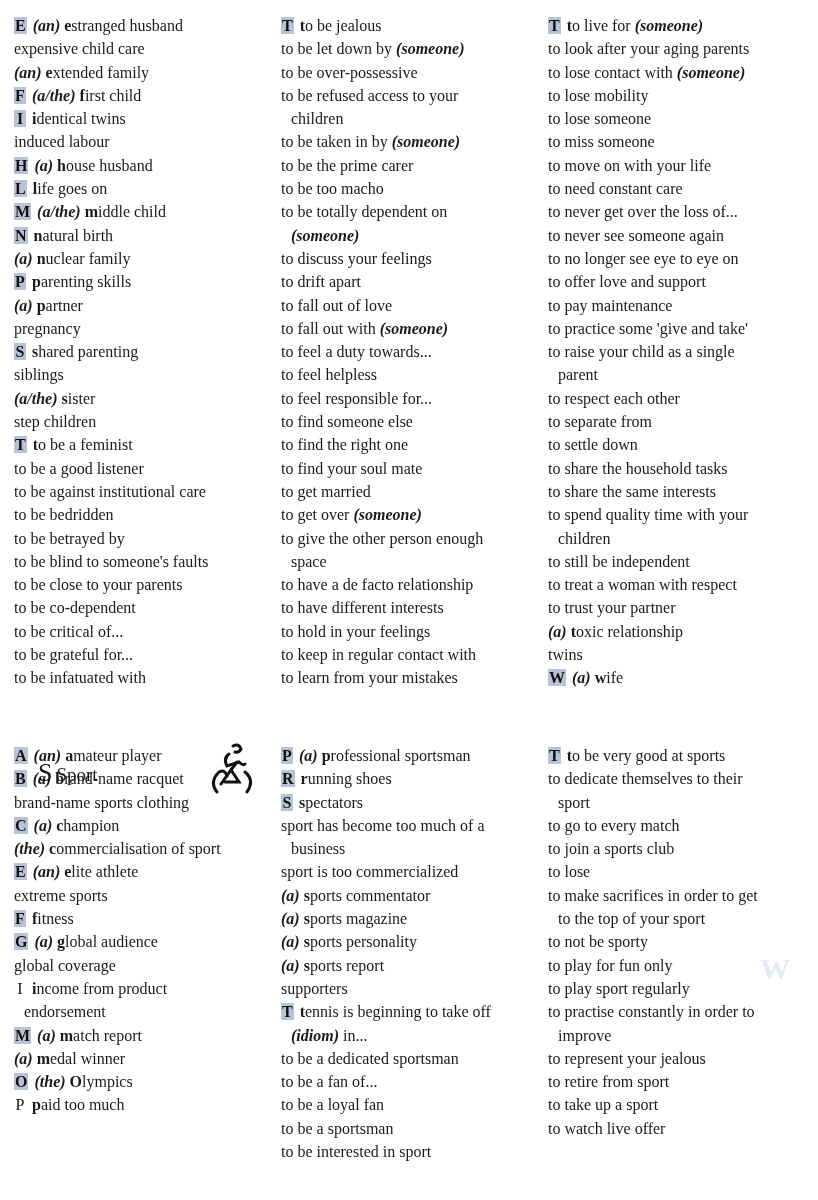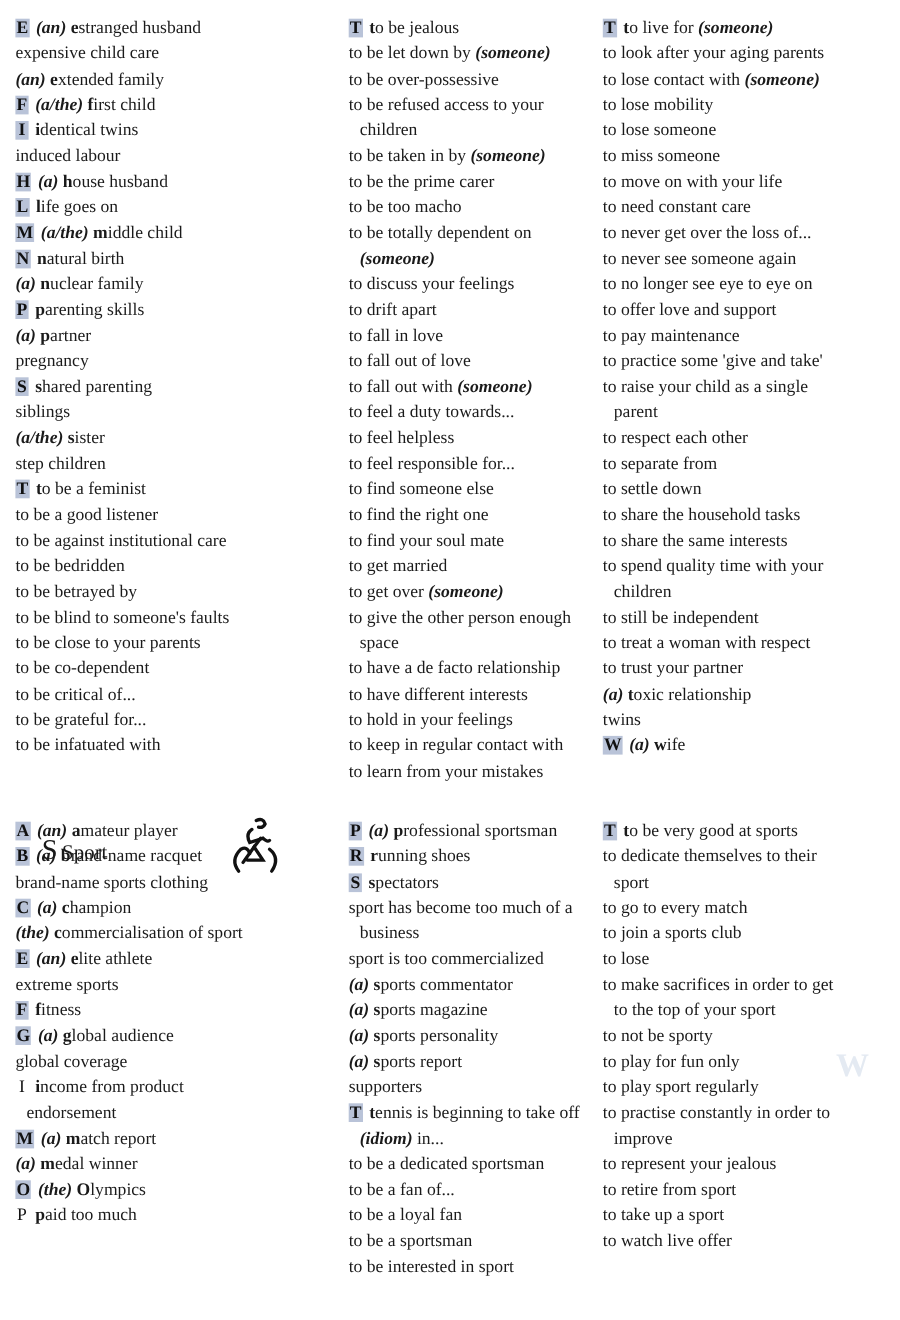--- a/index.html
+++ b/index.html
@@ -1,20 +1,20 @@
 <!DOCTYPE html>
 <html><head>
 <meta charset="utf-8">
 <style>
   html, body { margin:0; padding:0; background:#ffffff; }
   body { width:818px; height:1200px; position:relative; overflow:hidden;
          font-family:"Liberation Serif","DejaVu Serif",serif; color:#1a1a1a; }
   .col { position:absolute; top:14px; }
   .c1 { left:14px; width:256px; }
-  .c2 { left:281px; width:256px;margin-left:36px; }
+  .c2 { left:281px; width:256px; }
   .c3 { left:548px; width:262px; }
   .sec2 .col { top:744px; }
   .entry { font-size:16px; line-height:23.3px; white-space:nowrap; }
   .entry .cont { display:block; padding-left:10px; }
   .tab { display:inline-block; font-weight:bold; background:#b9c3d8; color:#111;
          padding:0 1px; margin-right:6px; line-height:17px; min-width:10px; text-align:center; }
   .tab.plain { background:transparent; font-weight:normal; }
   .art { font-style:italic;font-weight:bold; }
   .b { font-weight:bold; }
   .heading { position:absolute; left:14px; top:758px; font-size:24px; font-weight:normal;margin-left:24px; }
@@ -62,21 +62,20 @@
       <div class="entry"><span class="tab">T</span><span><span class="b">t</span>o be jealous</span></div>
       <div class="entry"><span>to be let down by</span><span class="art"> (someone)</span></div>
       <div class="entry"><span>to be over-possessive</span></div>
       <div class="entry"><span>to be refused access to your</span><span class="cont">children</span></div>
       <div class="entry"><span>to be taken in by</span><span class="art"> (someone)</span></div>
       <div class="entry"><span>to be the prime carer</span></div>
       <div class="entry"><span>to be too macho</span></div>
       <div class="entry"><span>to be totally dependent on</span><span class="cont"><span class="art">(someone)</span></span></div>
       <div class="entry"><span>to discuss your feelings</span></div>
       <div class="entry"><span>to drift apart</span></div>
-      <div class="entry"><span>to fall in love</span></div>
       <div class="entry"><span>to fall out of love</span></div>
       <div class="entry"><span>to fall out with</span><span class="art"> (someone)</span></div>
       <div class="entry"><span>to feel a duty towards...</span></div>
       <div class="entry"><span>to feel helpless</span></div>
       <div class="entry"><span>to feel responsible for...</span></div>
       <div class="entry"><span>to find someone else</span></div>
       <div class="entry"><span>to find the right one</span></div>
       <div class="entry"><span>to find your soul mate</span></div>
       <div class="entry"><span>to get married</span></div>
       <div class="entry"><span>to get over</span><span class="art"> (someone)</span></div>

